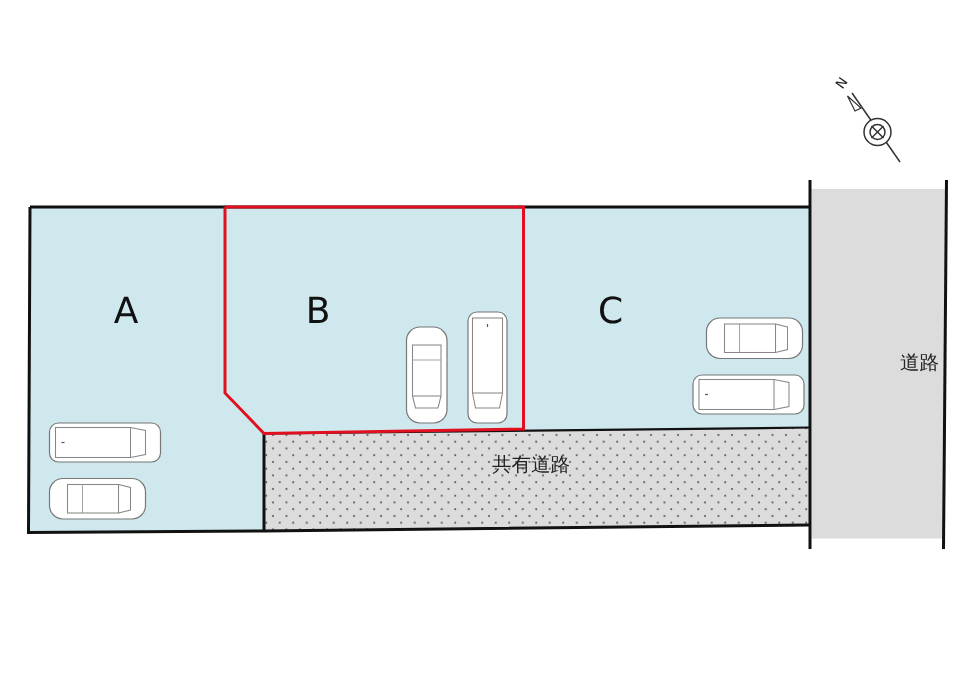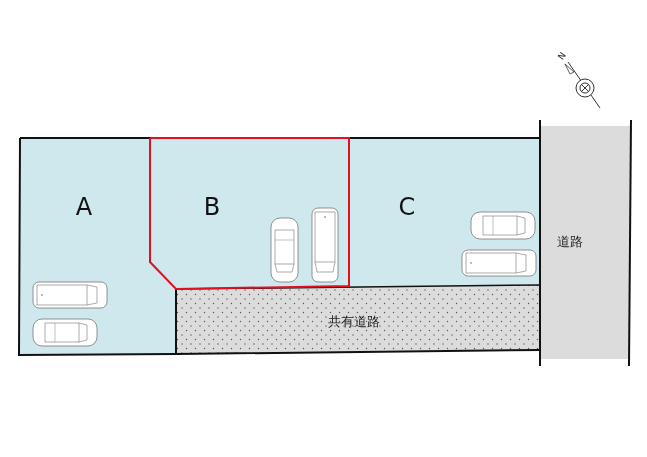--- a/index.html
+++ b/index.html
@@ -66,15 +66,15 @@
     <circle cx="585" cy="88" r="5" fill="none" stroke="#333" stroke-width="1"></circle>
     <line x1="581" y1="84" x2="589" y2="92" stroke="#333"></line>
     <line x1="589" y1="84" x2="581" y2="92" stroke="#333"></line>
     <path d="M565 64 L574 72 L570 74 Z" fill="none" stroke="#333" stroke-width="0.8"></path>
   </g>
 </svg>
 
 <div class="lot-label" style="left:84px;top:207px;">A</div>
 <div class="lot-label" style="left:212px;top:207px;">B</div>
 <div class="lot-label" style="left:407px;top:207px;">C</div>
-<div class="road-label" style="left:354px;top:322px;">共有道路</div>
-<div class="road-label" style="left:570px;top:242px;font-family:Liberation Serif, serif;">道路</div>
+<div class="road-label" style="left:354px;top:310px;">共有道路</div>
+<div class="road-label" style="left:613px;top:242px;font-family:Liberation Serif, serif;">道路</div>
 <div class="road-label" style="left:562px;top:56px;font-size:9px;transform:translate(-50%,-50%) rotate(-55deg);">N</div>
 
 </body></html>

